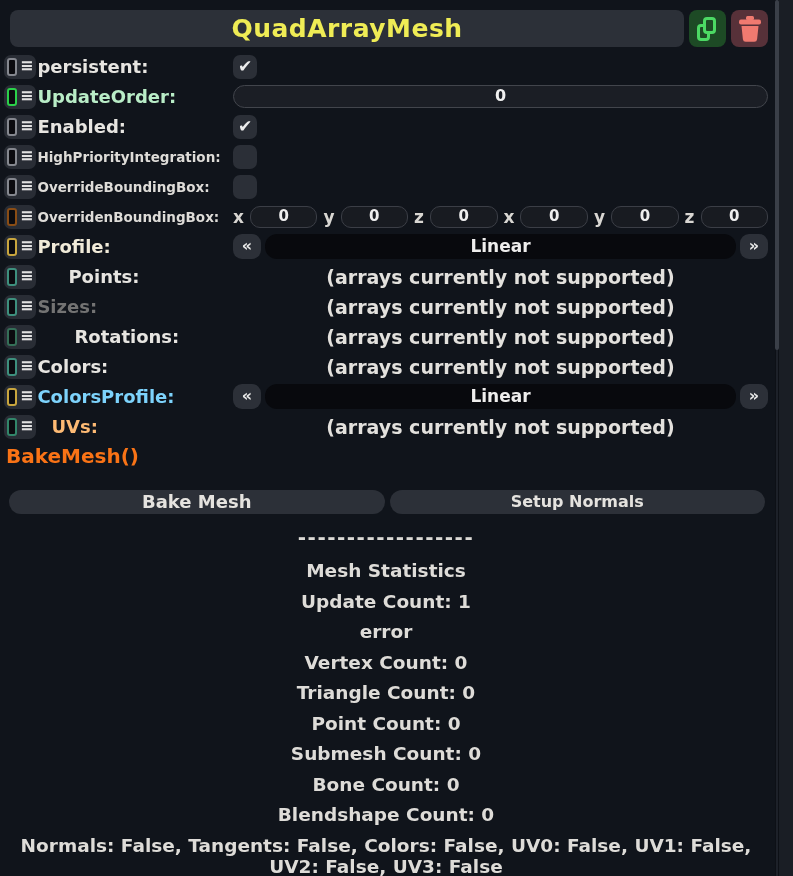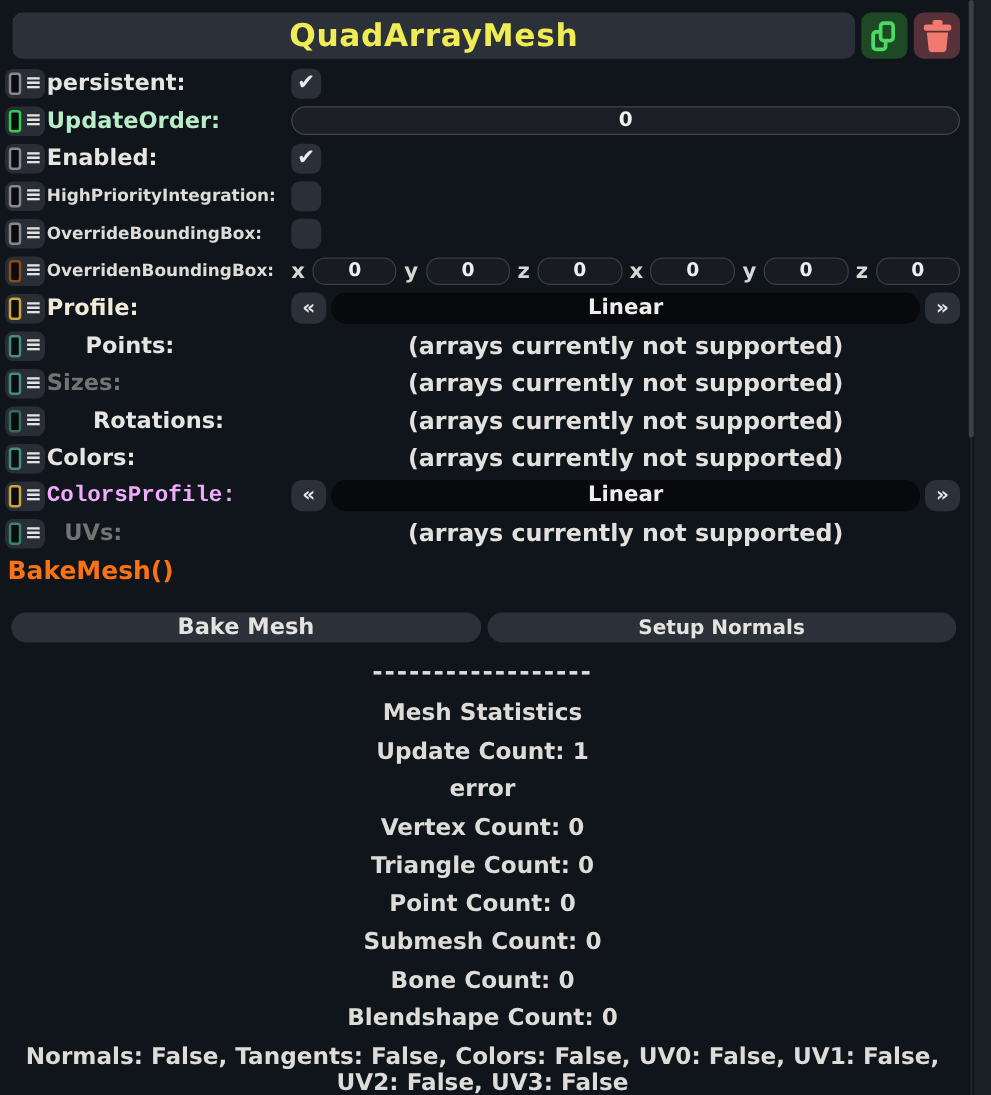--- a/index.html
+++ b/index.html
@@ -275,35 +275,35 @@
         <div class="value">
           <div class="uns">(arrays currently not supported)</div>
         </div>
       </div>
       <div class="row">
         <div class="row-head">
           <div class="pill">
             <span class="badge" style="border-color: rgb(201, 166, 62);"></span>
             <span class="burger">≡</span>
           </div>
-          <span class="label" style="color: #f0abfc; font-family: Liberation Mono, monospace;">ColorsProfile:</span>
+          <span class="label" style="color: #7dd3fc;">ColorsProfile:</span>
         </div>
         <div class="value">
           <div class="enum-btn">«</div>
           <div class="enum-pill">Linear</div>
           <div class="enum-btn">»</div>
         </div>
       </div>
       <div class="row">
         <div class="row-head">
           <div class="pill">
             <span class="badge" style="border-color: rgb(50, 134, 106);"></span>
             <span class="burger">≡</span>
           </div>
-          <span class="label" style="color: #737373; padding-left: 14px;">UVs:</span>
+          <span class="label" style="color: #fdba74; padding-left: 14px;">UVs:</span>
         </div>
         <div class="value">
           <div class="uns">(arrays currently not supported)</div>
         </div>
       </div>
     </div>
 
   <div class="method-label">BakeMesh()</div>
 
   <div class="actions">

